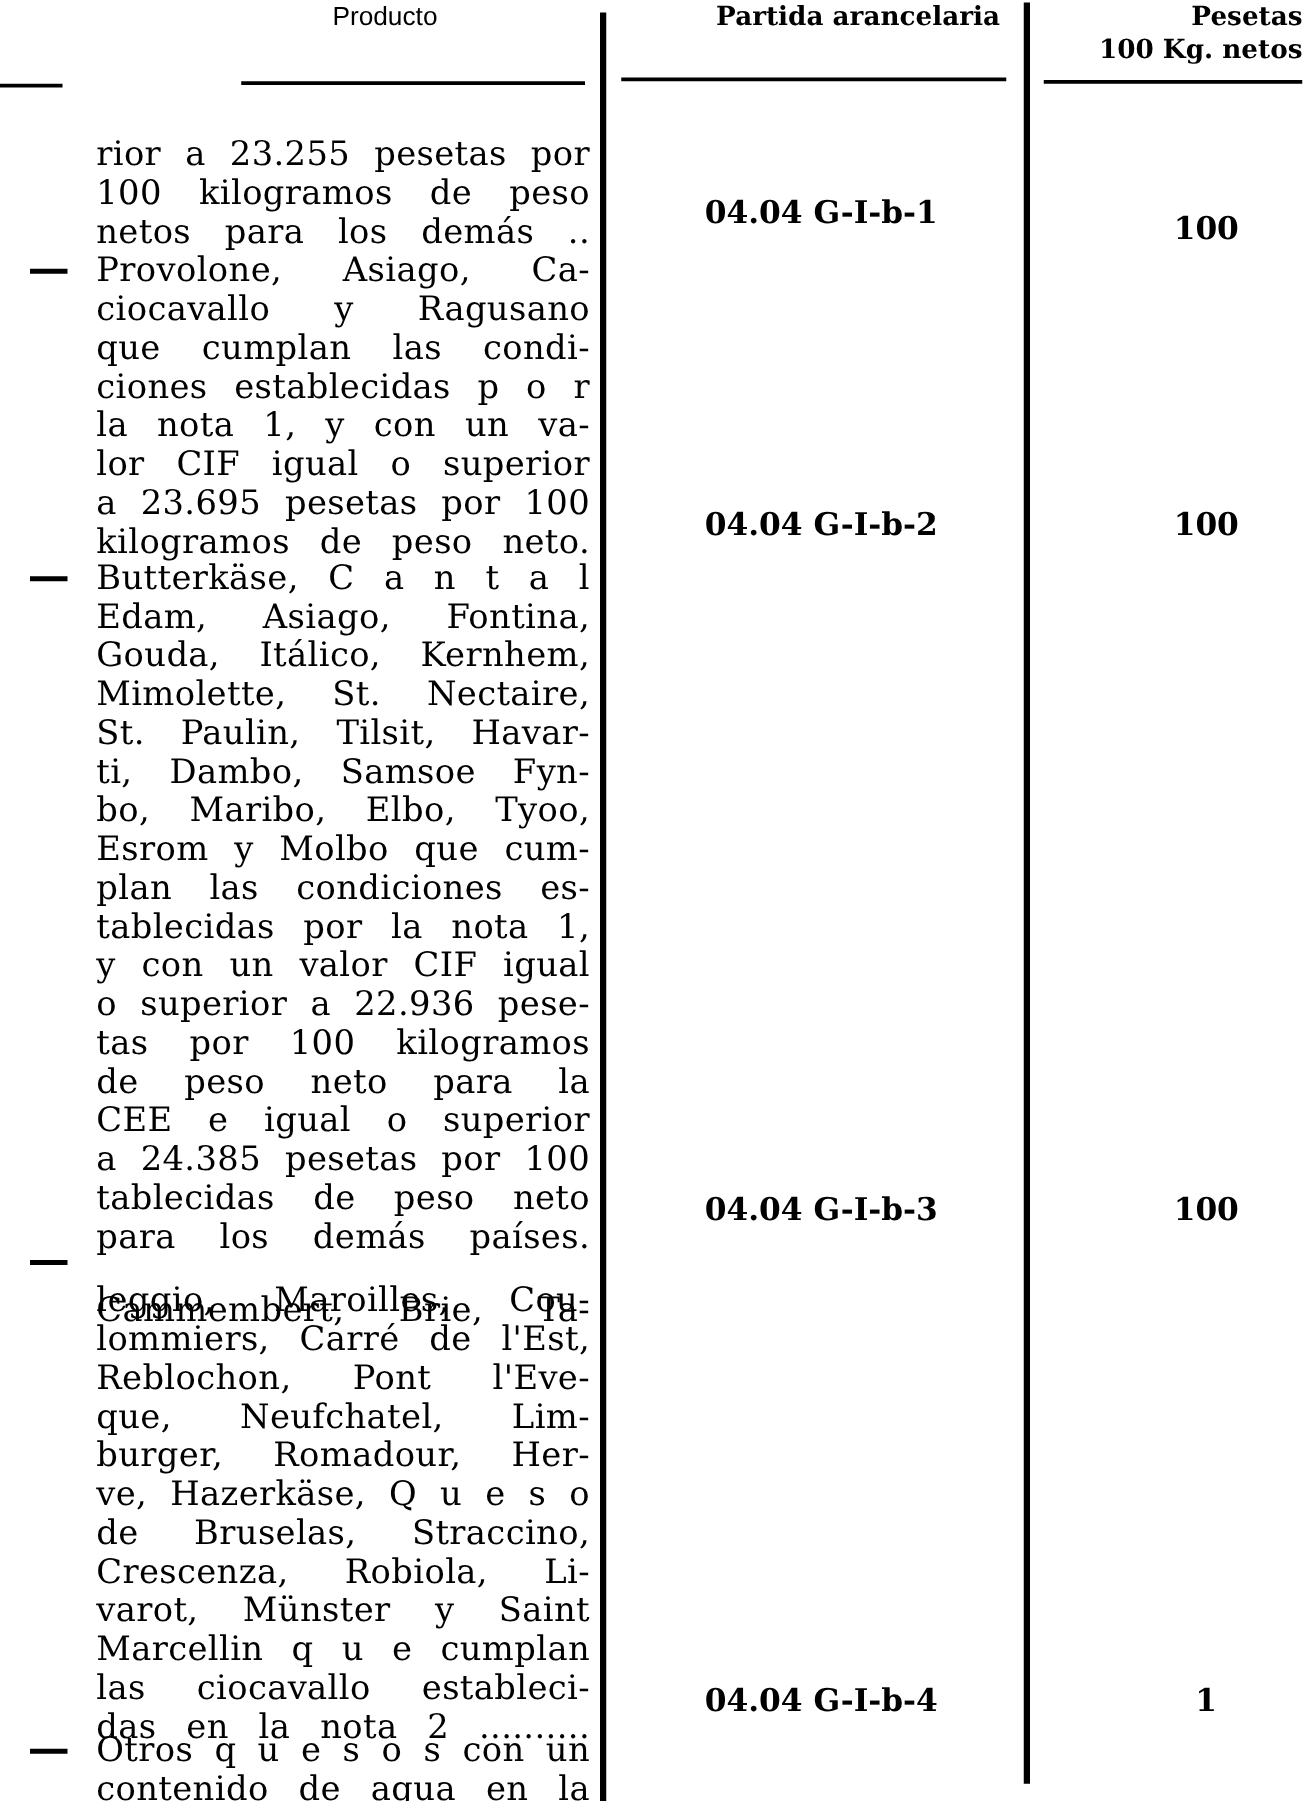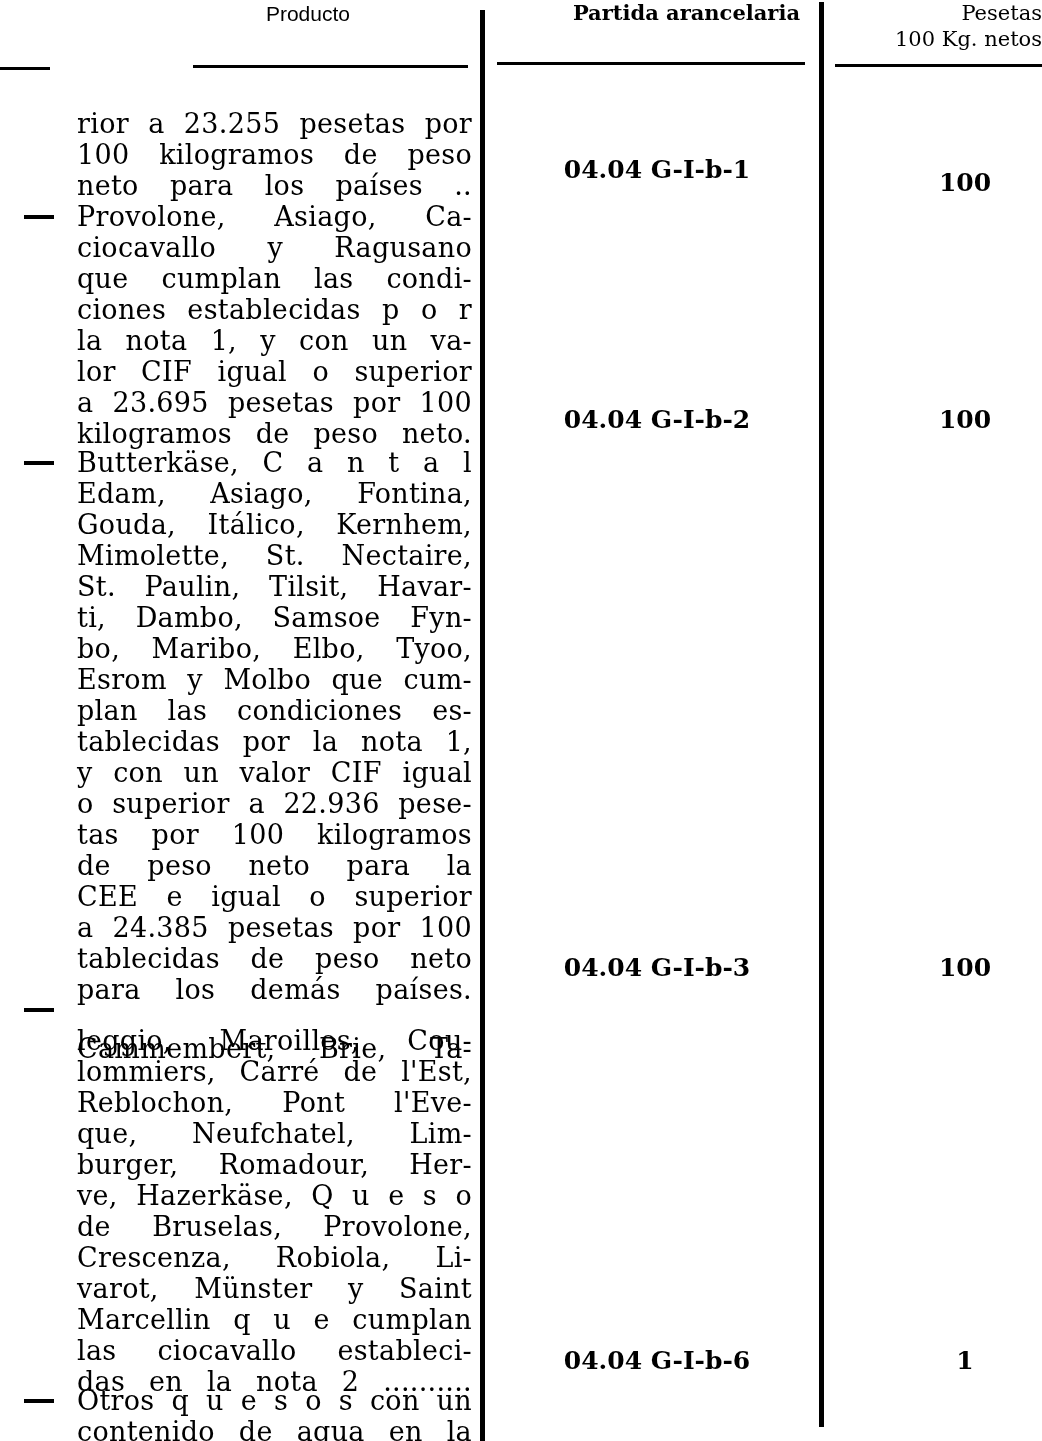--- a/index.html
+++ b/index.html
@@ -3,21 +3,21 @@
 <meta charset="utf-8">
 <style>
   html, body { margin: 0; padding: 0; background: #ffffff; }
   body {
     width: 1042px; height: 1441px; position: relative; overflow: hidden;
     font-family: "DejaVu Serif", "Liberation Serif", serif; color: #000;
   }
   .hdr { position: absolute; top: 0; font-size: 21px; text-align: right; }
   .hdr-producto { left: 170px; width: 180px; top: 2px; font-family: "Liberation Sans", sans-serif; font-size: 21px; }
   .hdr-partida { left: 500px; width: 300px; top: 0px; font-weight: bold; font-size: 21px; }
-  .hdr-pesetas { left: 830px; width: 212px; top: 0px; font-weight: normal; font-size: 21px; line-height: 26px; }
+  .hdr-pesetas { left: 830px; width: 212px; top: 0px; font-weight: bold; font-size: 21px; line-height: 26px; }
   .rule { position: absolute; height: 3px; background: #000; }
   .vrule { position: absolute; width: 5px; background: #000; }
   .lines { position: absolute; left: 0; top: 109px; width: 480px; }
   .line {
     position: absolute; left: 77px; width: 395px; height: 30px;
     font-size: 27px; font-weight: normal; line-height: 30px;
     white-space: nowrap; text-align: justify; text-align-last: justify;
     letter-spacing: 0.3px;
   }
   .dash { position: absolute; left: 24px; width: 30px; height: 4px; background: #000; }
@@ -38,21 +38,21 @@
 <div class="rule" style="left:193px;top:65px;width:275px;"></div>
 <div class="rule" style="left:497px;top:62px;width:308px;"></div>
 <div class="rule" style="left:835px;top:64px;width:207px;"></div>
 
 <div class="vrule" style="left:480px;top:10px;height:1431px;"></div>
 <div class="vrule" style="left:819px;top:2px;height:1425px;"></div>
 
 <div class="lines">
   <div class="line" style="top:0px">rior a 23.255 pesetas por</div>
   <div class="line" style="top:31px">100 kilogramos de peso</div>
-  <div class="line" style="top:62px">neto para los países ..</div>
+  <div class="line" style="top:62px">netos para los demás ..</div>
   <div class="dash" style="top:106px"></div>
   <div class="line" style="top:93px">Provolone, Asiago, Ca-</div>
   <div class="line" style="top:124px">ciocavallo y Ragusano</div>
   <div class="line" style="top:155px">que cumplan las condi-</div>
   <div class="line" style="top:186px">ciones establecidas p o r</div>
   <div class="line" style="top:217px">la nota 1, y con un va-</div>
   <div class="line" style="top:248px">lor CIF igual o superior</div>
   <div class="line" style="top:279px">a 23.695 pesetas por 100</div>
   <div class="line" style="top:310px">kilogramos de peso neto.</div>
   <div class="dash" style="top:352px"></div>
@@ -75,32 +75,32 @@
   <div class="line" style="top:835px">tablecidas de peso neto</div>
   <div class="line" style="top:866px">para los demás países.</div>
   <div class="dash" style="top:899px"></div>
   <div class="line" style="top:925px">Cammembert, Brie, Ta-</div>
   <div class="line" style="top:917px">leggio, Maroilles, Cou-</div>
   <div class="line" style="top:948px">lommiers, Carré de l'Est,</div>
   <div class="line" style="top:979px">Reblochon, Pont l'Eve-</div>
   <div class="line" style="top:1010px">que, Neufchatel, Lim-</div>
   <div class="line" style="top:1041px">burger, Romadour, Her-</div>
   <div class="line" style="top:1072px">ve, Hazerkäse, Q u e s o</div>
-  <div class="line" style="top:1103px">de Bruselas, Provolone,</div>
+  <div class="line" style="top:1103px">de Bruselas, Straccino,</div>
   <div class="line" style="top:1134px">Crescenza, Robiola, Li-</div>
   <div class="line" style="top:1165px">varot, Münster y Saint</div>
   <div class="line" style="top:1196px">Marcellin q u e cumplan</div>
   <div class="line" style="top:1227px">las ciocavallo estableci-</div>
   <div class="line" style="top:1258px">das en la nota 2 ..........</div>
   <div class="dash" style="top:1290px"></div>
   <div class="line" style="top:1277px">Otros q u e s o s con un</div>
   <div class="line" style="top:1308px">contenido de agua en la</div>
 </div>
 
 <div class="code" style="top:155px">04.04 G-I-b-1</div>
 <div class="code" style="top:405px">04.04 G-I-b-2</div>
 <div class="code" style="top:953px">04.04 G-I-b-3</div>
-<div class="code" style="top:1346px">04.04 G-I-b-6</div>
+<div class="code" style="top:1346px">04.04 G-I-b-4</div>
 
 <div class="rate" style="top:168px">100</div>
 <div class="rate" style="top:405px">100</div>
 <div class="rate" style="top:953px">100</div>
 <div class="rate" style="top:1346px">1</div>
 
 </body></html>

